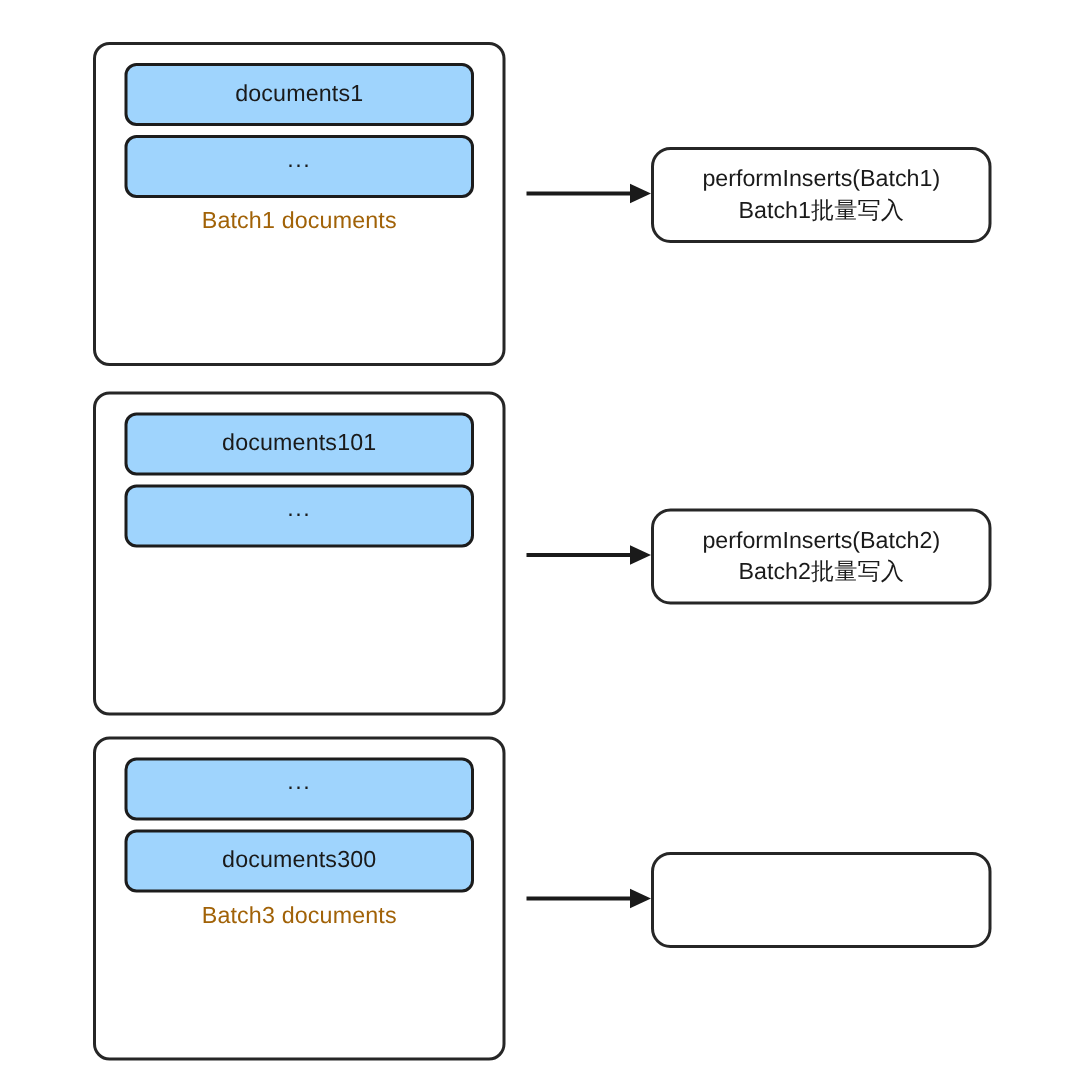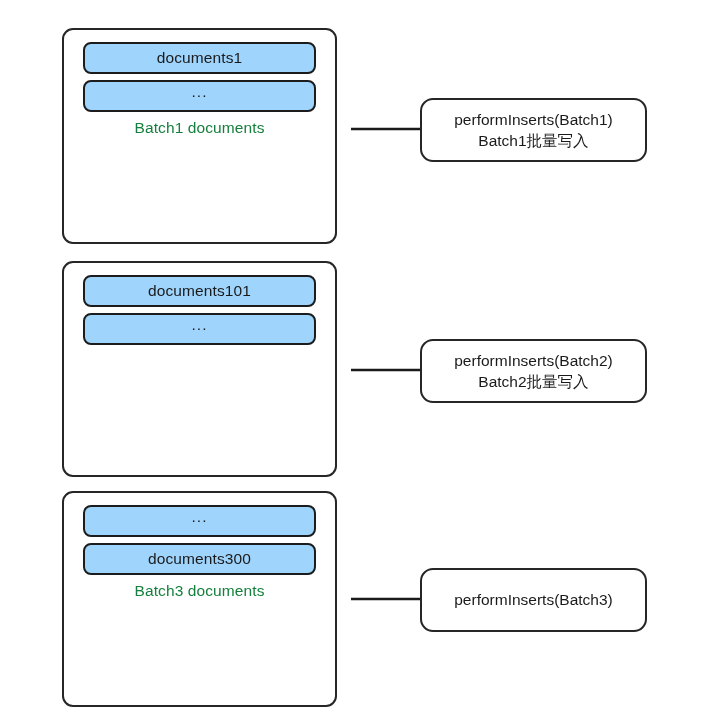--- a/index.html
+++ b/index.html
@@ -34,21 +34,21 @@
     border-radius: 11px;
     background: #ffffff;
     padding: 12px 19px 6px 19px;
   }
   .batch-group.g1 { top: 28px;  height: 216px; }
   .batch-group.g2 { top: 261px; height: 216px; }
   .batch-group.g3 { top: 491px; height: 216px; }
 
   
   .doc-chip {
-    height: 32px;
+    height: 42px;
     box-sizing: border-box;
     background: #9fd4fd;
     border: 2px solid #1c1c1c;
     border-radius: 8px;
     display: flex;
     align-items: center;
     justify-content: center;
     font-size: 15.5px;
     color: #1a1a1a;
     letter-spacing: 0.1px;
@@ -57,29 +57,29 @@
   .doc-chip.ellipsis {
     font-size: 15.5px;
     letter-spacing: 1px;
     padding-bottom: 8px;
   }
 
   
   .group-caption {
     text-align: center;
     font-size: 15.5px;
-    color: #15803d;
+    color: #a16207;
     margin-top: 7px;
     letter-spacing: 0.1px;
   }
 
   
   .action-box {
     position: absolute;
-    left: 420px;
+    left: 434px;
     width: 227px;
     height: 64px;
     box-sizing: border-box;
     border: 2px solid #262626;
     border-radius: 13px;
     background: #ffffff;
     display: flex;
     flex-direction: column;
     align-items: center;
     justify-content: center;
@@ -146,16 +146,15 @@
     <div class="doc-chip">documents300</div>
     <div class="group-caption">Batch3 documents</div>
   </div>
 
   <svg class="arrow-svg r3" viewBox="0 0 88 22">
     <line x1="3" y1="10" x2="74" y2="10" stroke="#1a1a1a" stroke-width="2.6"></line>
     <polygon points="72,3.5 86,10 72,16.5" fill="#1a1a1a"></polygon>
   </svg>
 
   <div class="action-box a3">
-    <span class="action-line">performInserts(Batch3)</span>
   </div>
 
 </div>
 
 </body></html>

